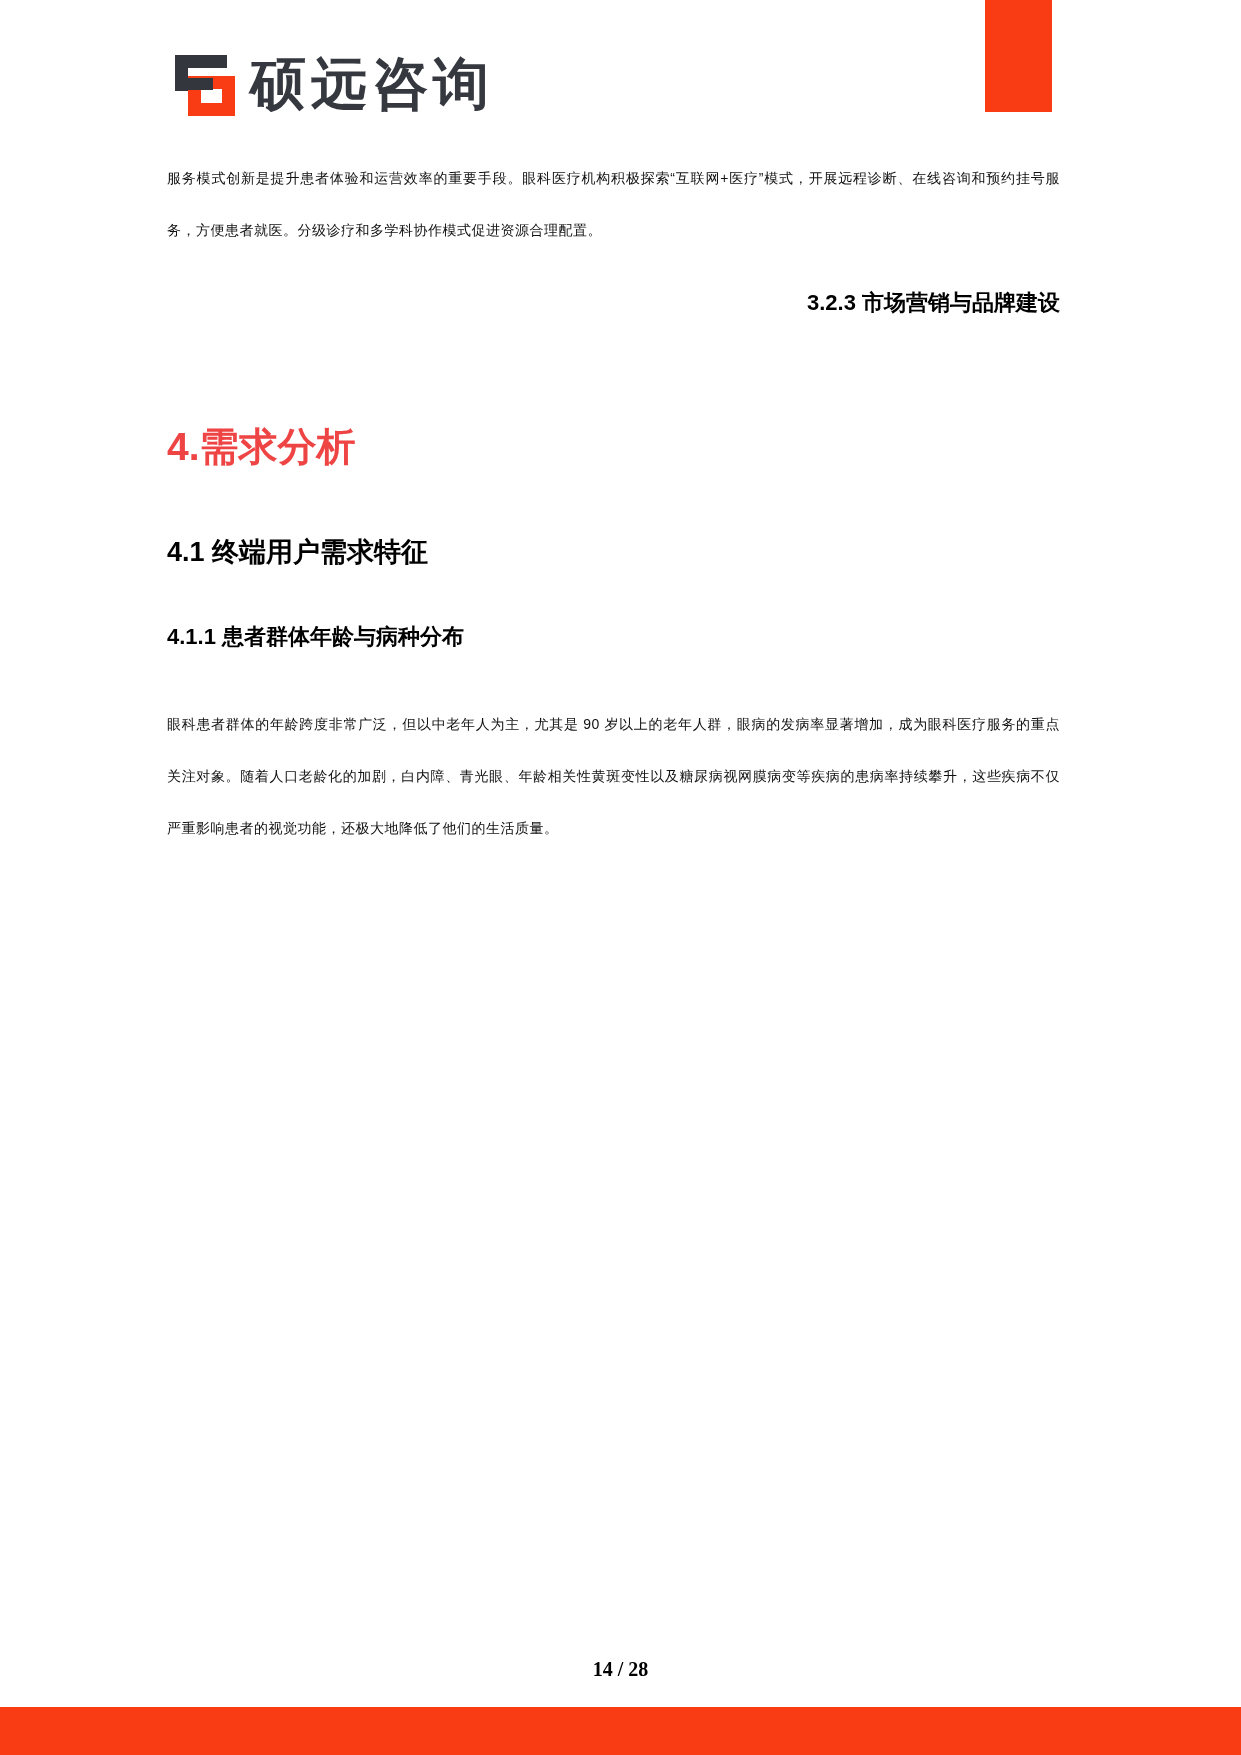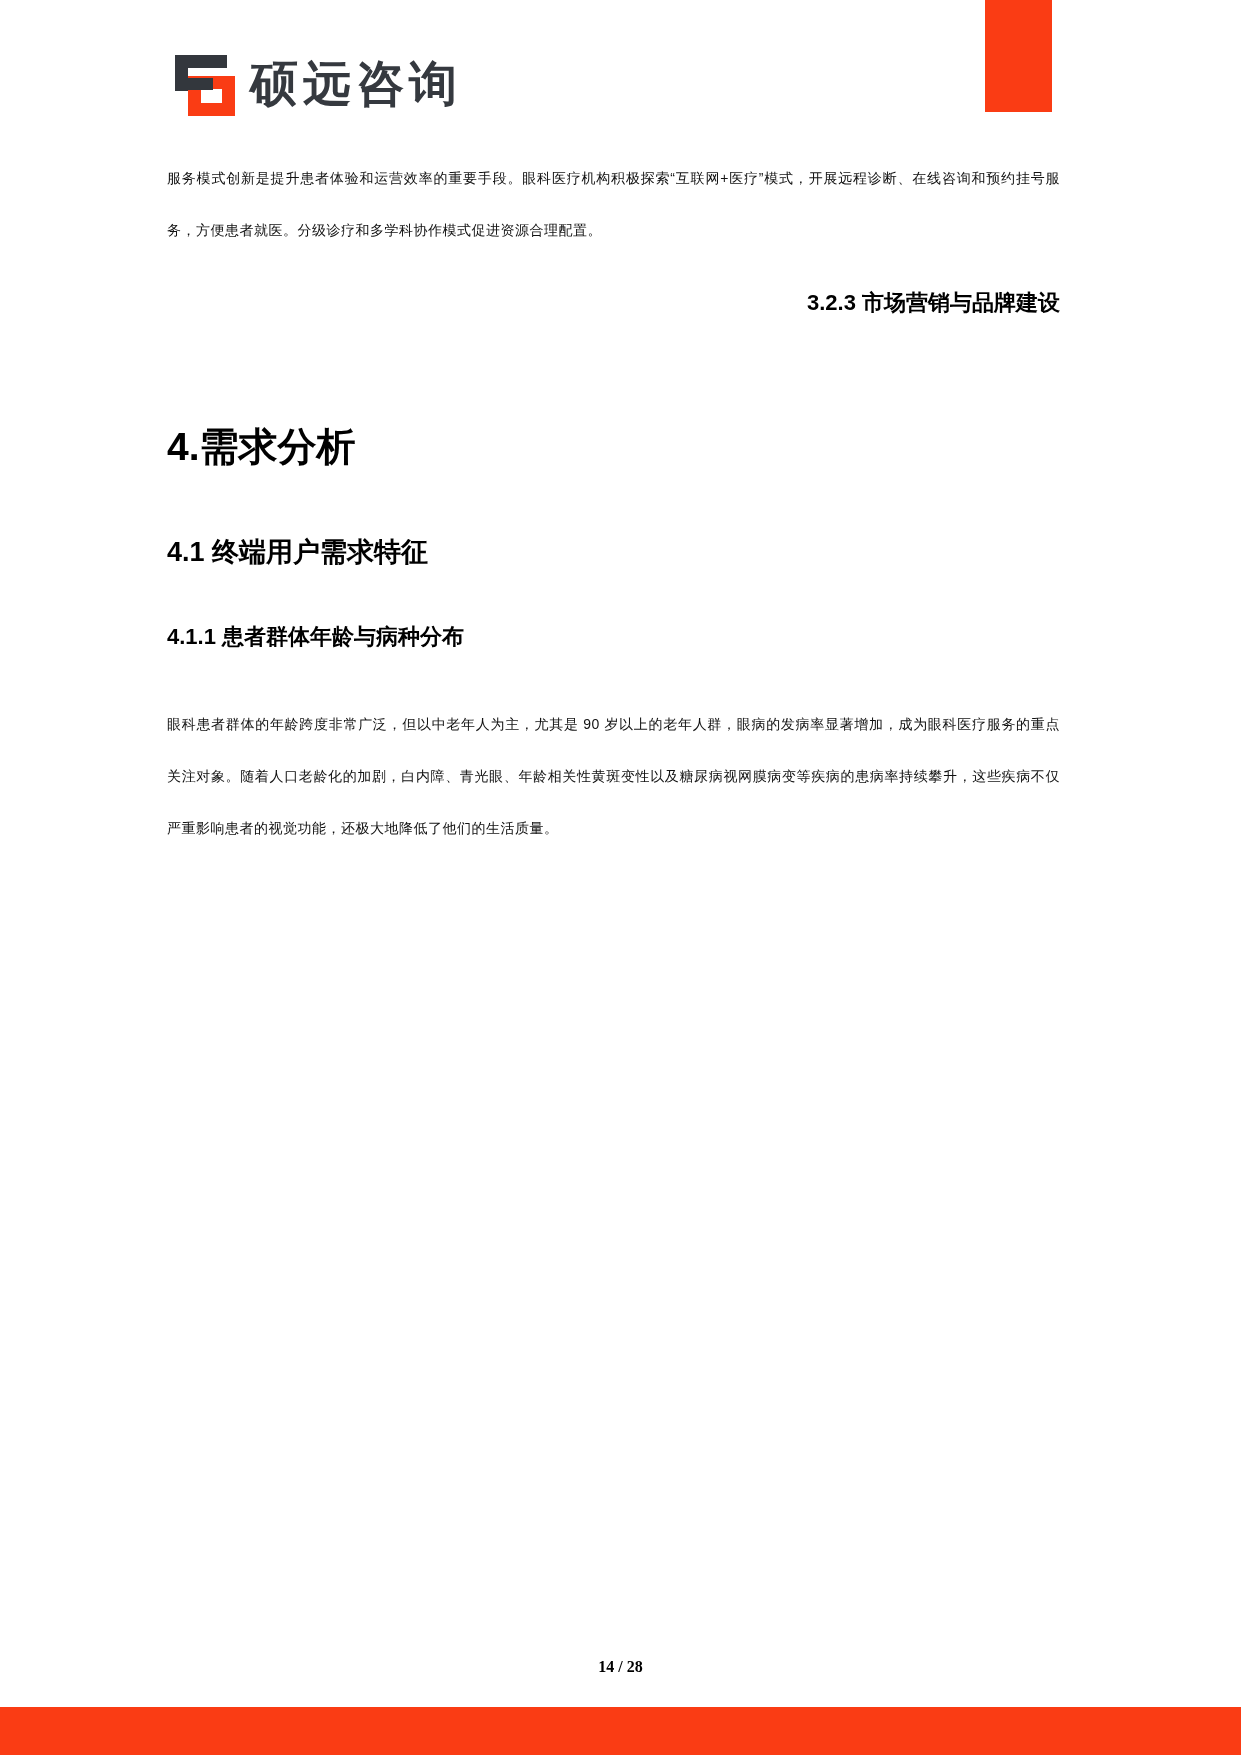--- a/index.html
+++ b/index.html
@@ -52,21 +52,21 @@
   .logo-icon .loop {
     left: 16px; top: 24px;
     width: 21px; height: 14px;
     border: 13px solid var(--accent, #FA3C14);
     background: #ffffff;
   }
   .logo-icon .bar-top   { left: 3px;  top: 3px;  width: 52px; height: 13px; background: var(--logo-dark, #33373D); }
   .logo-icon .bar-left  { left: 3px;  top: 3px;  width: 13px; height: 36px; background: var(--logo-dark, #33373D); }
   .logo-icon .bar-mid   { left: 3px;  top: 26px; width: 38px; height: 12px; background: var(--logo-dark, #33373D); }
   .logo-text {
-    font-size: 48px;
+    font-size: 56px;
     font-weight: bold;
     letter-spacing: 5px;
     color: #35393F;
     line-height: 1;
   }
 
   
   .content {
     position: absolute;
     top: 152px;
@@ -93,42 +93,42 @@
     line-height: 30px;
     font-weight: bold;
     margin: 52px 0 46px 0;
     color: #000000;
   }
   .content .h-main {
     font-size: 39px;
     line-height: 50px;
     font-weight: bold;
     margin: 104px 0 0 0;
-    color: #000000;
+    color: #ef4444;
   }
   .content .h-mid {
     font-size: 27px;
     line-height: 36px;
     font-weight: bold;
     margin: 62px 0 0 0;
     color: #000000;
   }
 
   
   .footer {
     position: absolute;
     left: 0;
     top: 1658px;
     width: 1241px;
     text-align: center;
   }
   .page-number {
     font-family: "Liberation Serif", "DejaVu Serif", serif;
     font-weight: bold;
-    font-size: 16px;
+    font-size: 20px;
     color: #000000;
   }
 </style>
 </head>
 <body>
 
 <div class="corner-accent"></div>
 
 <header class="brand">
   <span class="logo-icon">

